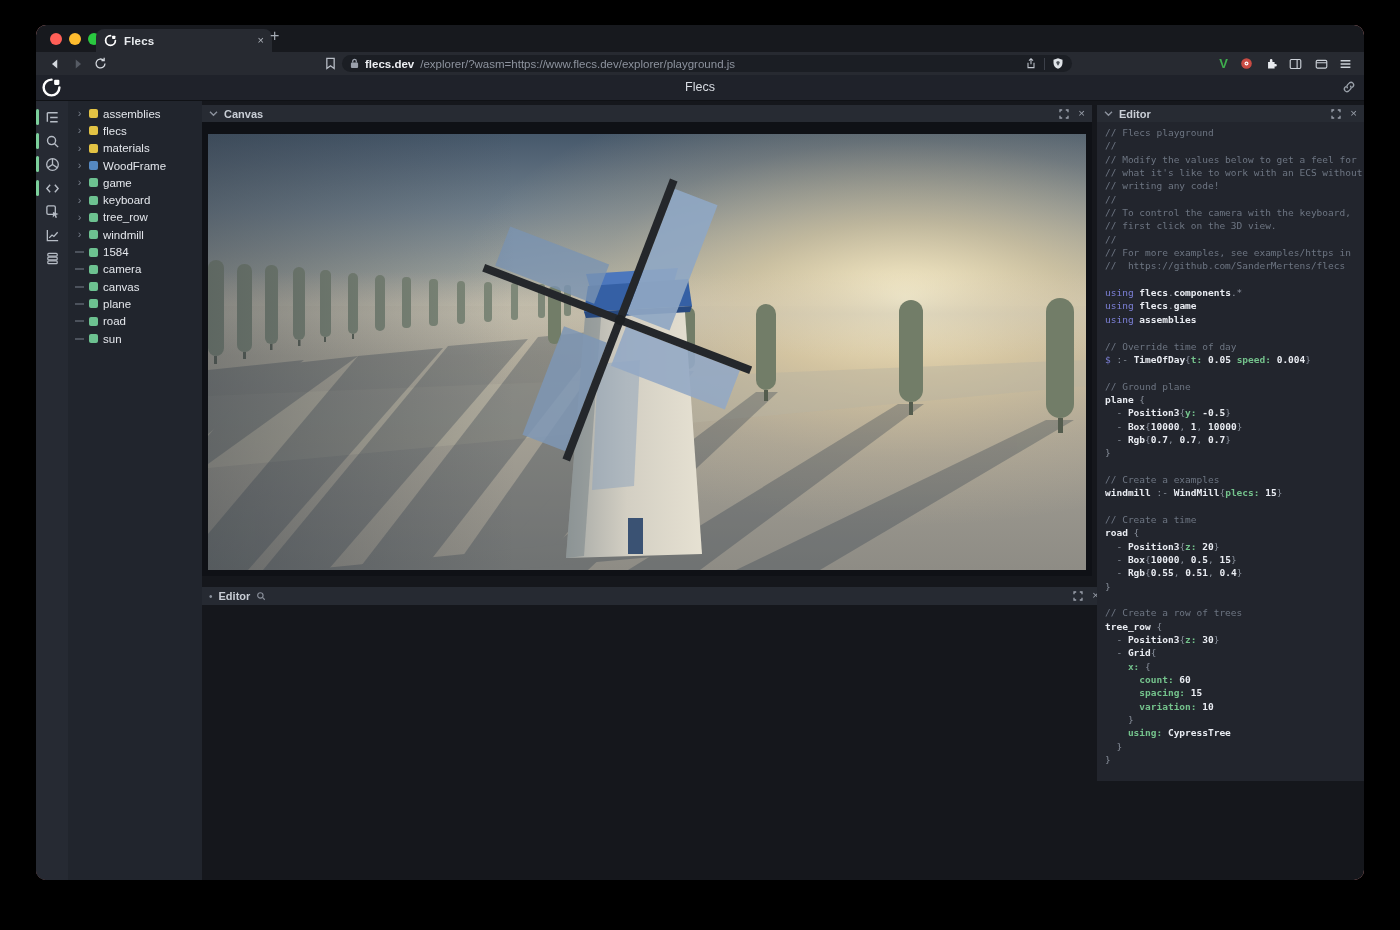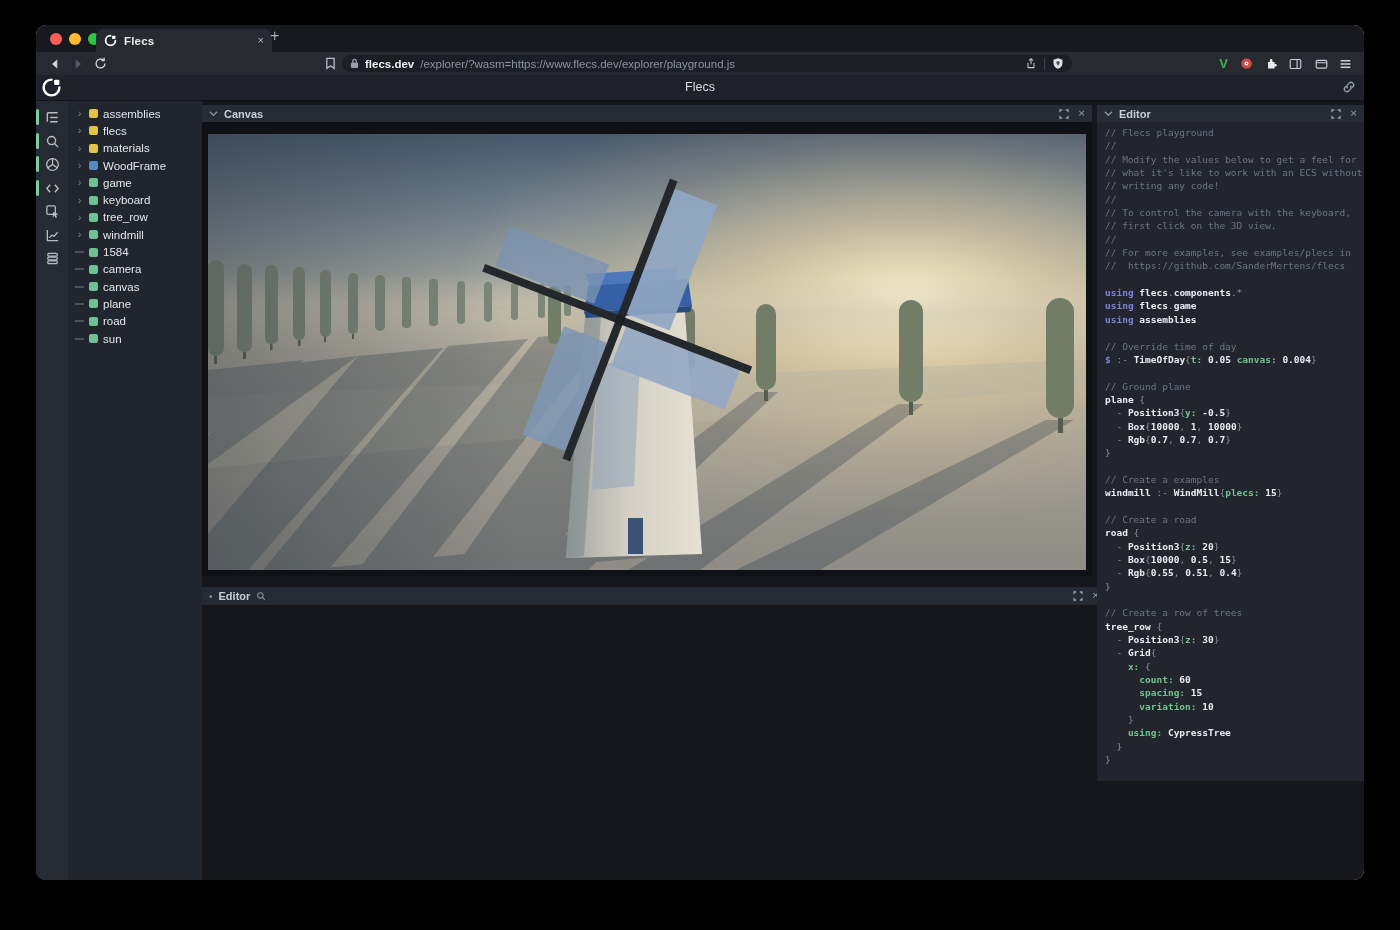--- a/index.html
+++ b/index.html
@@ -53,21 +53,21 @@
   .canvas-panel{position:absolute;left:166px;top:4px;width:890px;height:471px;background:#0f1116;}
   .canvas-body{position:absolute;left:0;top:17px;right:0;bottom:0;}
   .scene{position:absolute;left:6px;top:12px;width:878px;height:436px;background:#8e958f;overflow:hidden;}
   .scene svg{display:block;width:100%;height:100%;}
   .search-head{position:absolute;left:166px;top:486px;width:890px;height:18px;background:#262a32;
     display:flex;align-items:center;padding:0 7px;gap:6px;}
   .editor-panel{position:absolute;left:1061px;top:4px;width:267px;height:676px;background:#22252d;}
   .code{position:absolute;left:0;top:17px;right:0;bottom:0;padding:4px 0 0 8px;overflow:hidden;
     font-family:"DejaVu Sans Mono",monospace;font-size:9.5px;}
   .cl{height:13.35px;line-height:13.35px;white-space:pre;}
-  .c{color:#6d7582}.k{color:#7d81d8;font-weight:bold}.w{color:#e9ecf2;font-weight:bold}
+  .c{color:#6d7582}.k{color:#7d81d8;font-weight:normal}.w{color:#e9ecf2;font-weight:bold}
   .g{color:#74c28c;font-weight:bold}.p{color:#8a919d}
 </style>
 </head>
 <body>
 
 <div class="window">
 
   <div class="tabbar">
     <div class="traffic">
       <span class="tl close"></span>
@@ -480,41 +480,41 @@
       <div class="code" id="code-area">
           <div class="cl"><span class="c">// Flecs playground</span></div>
           <div class="cl"><span class="c">//</span></div>
           <div class="cl"><span class="c">// Modify the values below to get a feel for</span></div>
           <div class="cl"><span class="c">// what it's like to work with an ECS without</span></div>
           <div class="cl"><span class="c">// writing any code!</span></div>
           <div class="cl"><span class="c">//</span></div>
           <div class="cl"><span class="c">// To control the camera with the keyboard,</span></div>
           <div class="cl"><span class="c">// first click on the 3D view.</span></div>
           <div class="cl"><span class="c">//</span></div>
-          <div class="cl"><span class="c">// For more examples, see examples/plecs in</span></div>
+          <div class="cl"><span class="c">// For more examples, see examples/https in</span></div>
           <div class="cl"><span class="c">//  https://github.com/SanderMertens/flecs</span></div>
           <div class="cl">&nbsp;</div>
           <div class="cl"><span class="k">using </span><span class="w">flecs</span><span class="p">.</span><span class="w">components</span><span class="p">.*</span></div>
           <div class="cl"><span class="k">using </span><span class="w">flecs</span><span class="p">.</span><span class="w">game</span></div>
           <div class="cl"><span class="k">using </span><span class="w">assemblies</span></div>
           <div class="cl">&nbsp;</div>
           <div class="cl"><span class="c">// Override time of day</span></div>
-          <div class="cl"><span class="k">$</span><span class="p"> :- </span><span class="w">TimeOfDay</span><span class="p">{</span><span class="g">t:</span><span class="w"> 0.05</span><span class="g"> canvas:</span><span class="w"> 0.004</span><span class="p">}</span></div>
+          <div class="cl"><span class="k">$</span><span class="p"> :- </span><span class="w">TimeOfDay</span><span class="p">{</span><span class="g">t:</span><span class="w"> 0.05</span><span class="g"> speed:</span><span class="w"> 0.004</span><span class="p">}</span></div>
           <div class="cl">&nbsp;</div>
           <div class="cl"><span class="c">// Ground plane</span></div>
           <div class="cl"><span class="w">plane</span><span class="p"> {</span></div>
           <div class="cl"><span class="p">  - </span><span class="w">Position3</span><span class="p">{</span><span class="g">y:</span><span class="w"> -0.5</span><span class="p">}</span></div>
           <div class="cl"><span class="p">  - </span><span class="w">Box</span><span class="p">{</span><span class="w">10000</span><span class="p">, </span><span class="w">1</span><span class="p">, </span><span class="w">10000</span><span class="p">}</span></div>
           <div class="cl"><span class="p">  - </span><span class="w">Rgb</span><span class="p">{</span><span class="w">0.7</span><span class="p">, </span><span class="w">0.7</span><span class="p">, </span><span class="w">0.7</span><span class="p">}</span></div>
           <div class="cl"><span class="p">}</span></div>
           <div class="cl">&nbsp;</div>
           <div class="cl"><span class="c">// Create a examples</span></div>
           <div class="cl"><span class="w">windmill</span><span class="p"> :- </span><span class="w">WindMill</span><span class="p">{</span><span class="g">plecs:</span><span class="w"> 15</span><span class="p">}</span></div>
           <div class="cl">&nbsp;</div>
-          <div class="cl"><span class="c">// Create a road</span></div>
+          <div class="cl"><span class="c">// Create a time</span></div>
           <div class="cl"><span class="w">road</span><span class="p"> {</span></div>
           <div class="cl"><span class="p">  - </span><span class="w">Position3</span><span class="p">{</span><span class="g">z:</span><span class="w"> 20</span><span class="p">}</span></div>
           <div class="cl"><span class="p">  - </span><span class="w">Box</span><span class="p">{</span><span class="w">10000</span><span class="p">, </span><span class="w">0.5</span><span class="p">, </span><span class="w">15</span><span class="p">}</span></div>
           <div class="cl"><span class="p">  - </span><span class="w">Rgb</span><span class="p">{</span><span class="w">0.55</span><span class="p">, </span><span class="w">0.51</span><span class="p">, </span><span class="w">0.4</span><span class="p">}</span></div>
           <div class="cl"><span class="p">}</span></div>
           <div class="cl">&nbsp;</div>
           <div class="cl"><span class="c">// Create a row of trees</span></div>
           <div class="cl"><span class="w">tree_row</span><span class="p"> {</span></div>
           <div class="cl"><span class="p">  - </span><span class="w">Position3</span><span class="p">{</span><span class="g">z:</span><span class="w"> 30</span><span class="p">}</span></div>
           <div class="cl"><span class="p">  - </span><span class="w">Grid</span><span class="p">{</span></div>

